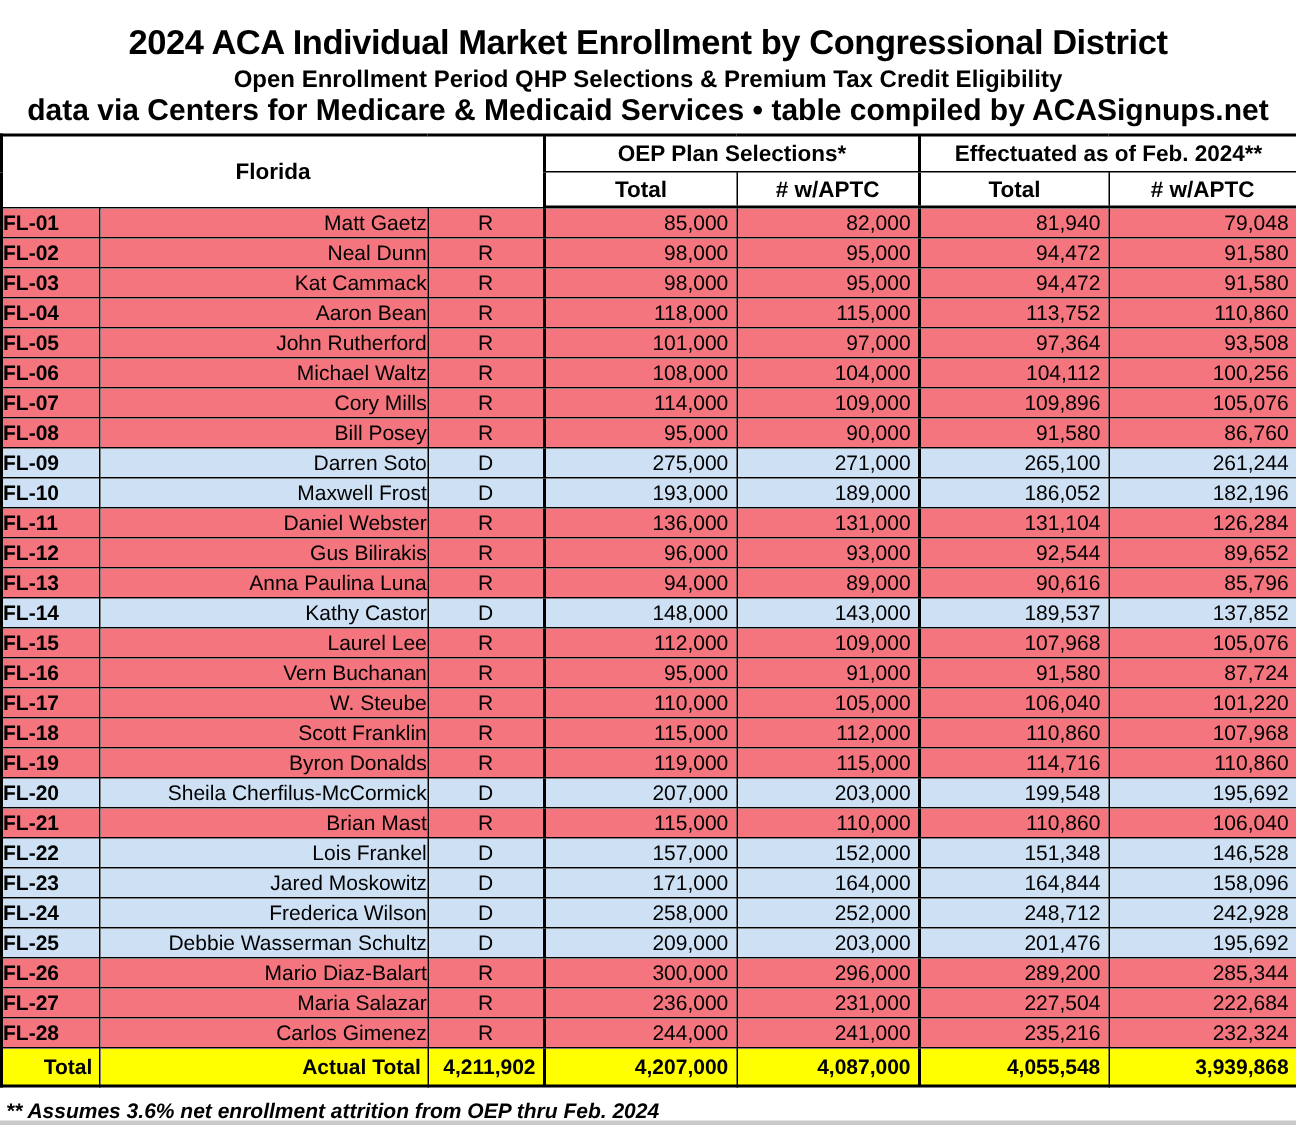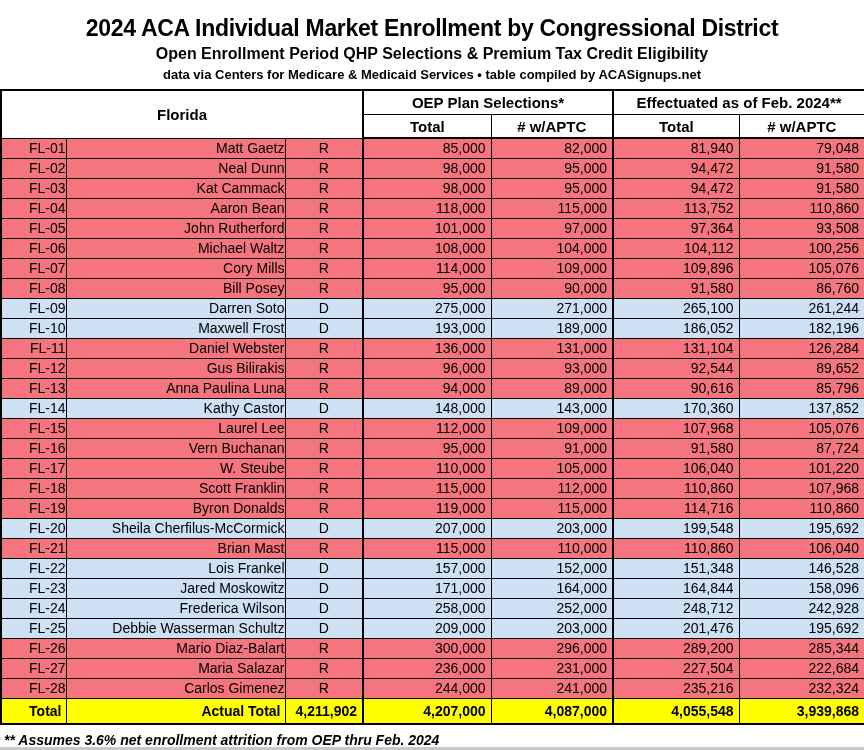--- a/index.html
+++ b/index.html
@@ -5,21 +5,21 @@
   html, body { margin: 0; padding: 0; background: #ffffff; }
   body {
     width: 864px; height: 750px; overflow: hidden;
     font-family: "Liberation Sans", sans-serif;
     color: #000;
     --rep: #F4757D; --dem: #CDE0F4; --tot: #FFFF00; --bd: #000000;
   }
   .titles { text-align: center; padding-top: 14px; }
   .title-main { font-size: 23px; font-weight: bold; line-height: 29px; letter-spacing: -0.3px; }
   .title-sub  { font-size: 16px; font-weight: bold; line-height: 21px; }
-  .title-src  { font-size: 13px; font-weight: bold; line-height: 21px; }
+  .title-src  { font-size: 20px; font-weight: bold; line-height: 21px; }
 
   table.enroll {
     border-collapse: collapse; table-layout: fixed;
     width: 864px; margin-top: 4px;
     border: 2px solid var(--bd);
   }
   .enroll th, .enroll td {
     border: 1px solid var(--bd);
     padding: 0; overflow: hidden; white-space: nowrap;
     font-size: 14px;
@@ -35,21 +35,21 @@
   .enroll thead th { background: #fff; font-weight: bold; }
   th.state-cell { font-size: 30px; font-weight: bold; text-align: center; vertical-align: middle; border-radius: 17px; }
   tr.grp-row th { height: 23px; font-size: 15px; }
   tr.sub-row th { height: 22px; font-size: 15px; border-bottom: 2px solid var(--bd); }
 
   .group-start { border-left: 2px solid var(--bd) !important; }
 
   tbody tr { height: 20px; }
   tbody tr.rep td { background: var(--rep); }
   tbody tr.dem td { background: var(--dem); }
-  td.td-district { font-weight: normal; text-align: right; margin-left: 22px; }
+  td.td-district { font-weight: bold; text-align: left; margin-left: 22px; }
   td.td-name { text-align: right; padding-left: 5px; }
   td.td-party { text-align: center; }
   td.td-num { text-align: right; padding-right: 5px; }
 
   tfoot tr { height: 26px; }
   tfoot td {
     background: var(--tot); font-weight: bold; font-size: 16px;
     border-top: 2px solid var(--bd);
   }
   td.tot-label { text-align: right; padding-right: 4px; }
@@ -212,21 +212,21 @@
         <td class="td-num">89,000</td>
         <td class="td-num group-start">90,616</td>
         <td class="td-num">85,796</td>
       </tr>
       <tr class="dem">
         <td class="td-district">FL-14</td>
         <td class="td-name">Kathy Castor</td>
         <td class="td-party">D</td>
         <td class="td-num group-start">148,000</td>
         <td class="td-num">143,000</td>
-        <td class="td-num group-start">170,360</td>
+        <td class="td-num group-start">189,537</td>
         <td class="td-num">137,852</td>
       </tr>
       <tr class="rep">
         <td class="td-district">FL-15</td>
         <td class="td-name">Laurel Lee</td>
         <td class="td-party">R</td>
         <td class="td-num group-start">112,000</td>
         <td class="td-num">109,000</td>
         <td class="td-num group-start">107,968</td>
         <td class="td-num">105,076</td>

